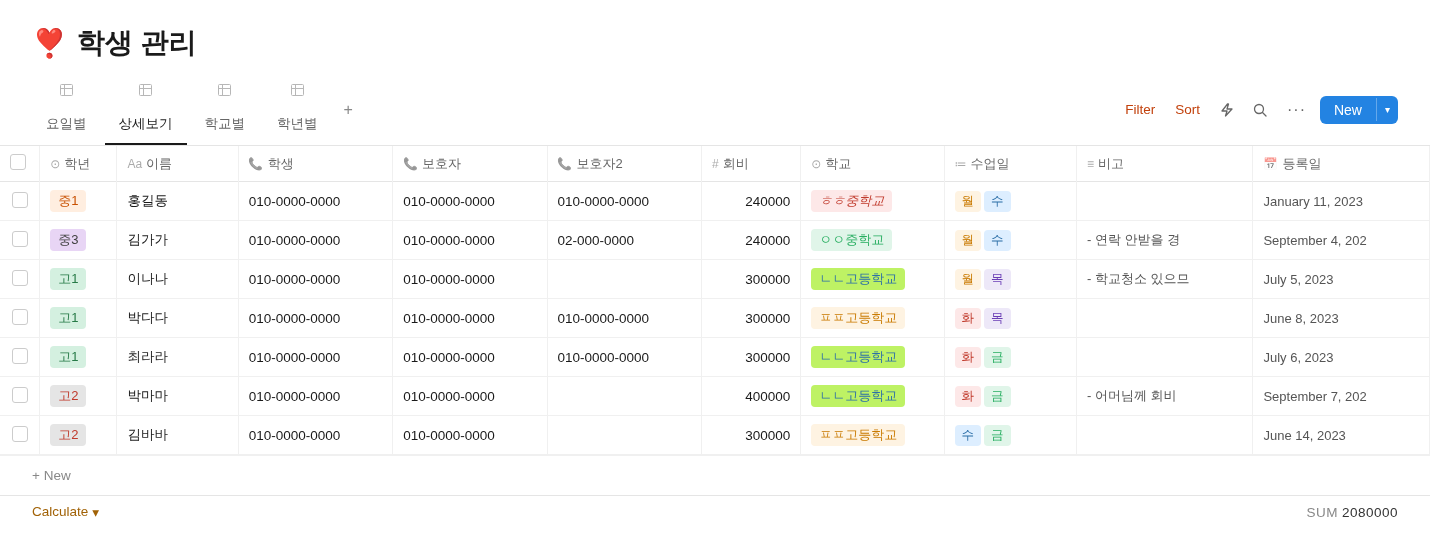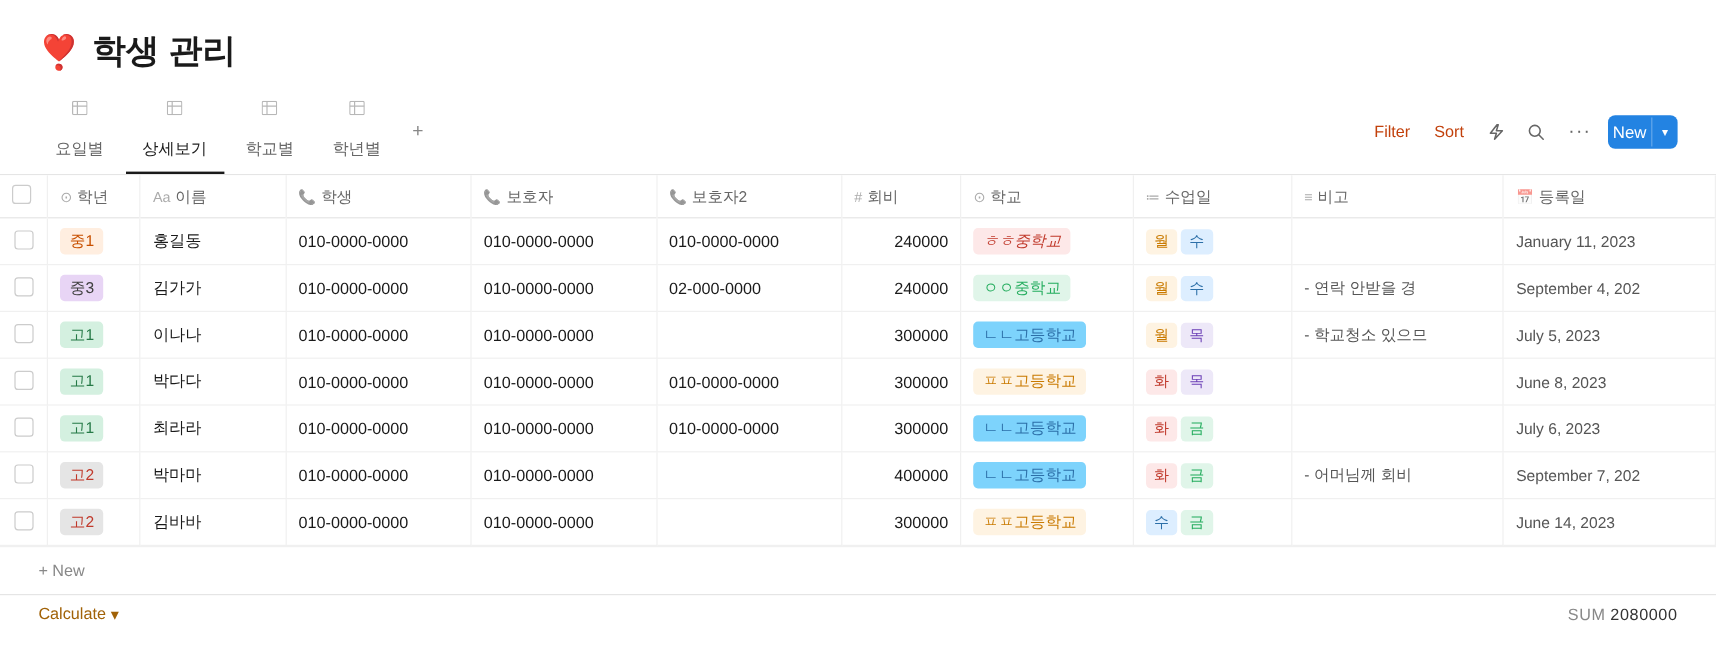--- a/index.html
+++ b/index.html
@@ -112,21 +112,21 @@
       color: #fff;
       border: none;
       border-radius: 6px;
       cursor: pointer;
       font-size: 14px;
       font-weight: 500;
       overflow: hidden;
     }
 
     .new-btn-label {
-      padding: 6px 4px;
+      padding: 6px 14px;
     }
 
     .new-btn-chevron {
       padding: 6px 8px;
       border-left: 1px solid rgba(255,255,255,0.3);
       font-size: 10px;
     }
 
     .table-container {
       overflow-x: auto;
@@ -202,21 +202,21 @@
 
     .school-badge {
       display: inline-block;
       padding: 2px 8px;
       border-radius: 4px;
       font-size: 13px;
     }
 
     .school-pink { background: #fde8e8; color: #c0392b; font-style: italic; }
     .school-green { background: #e0f5e9; color: #27ae60; }
-    .school-blue { background: #7dd3fc; color: #2c6fa8; text-align: right; }
+    .school-blue { background: #bef264; color: #2c6fa8; text-align: right; }
     .school-orange { background: #fef3e2; color: #c97a00; }
 
     .day-badge {
       display: inline-block;
       padding: 2px 7px;
       border-radius: 4px;
       font-size: 12.5px;
       background: #f0f0f0;
       color: #333;
       margin-right: 3px;

